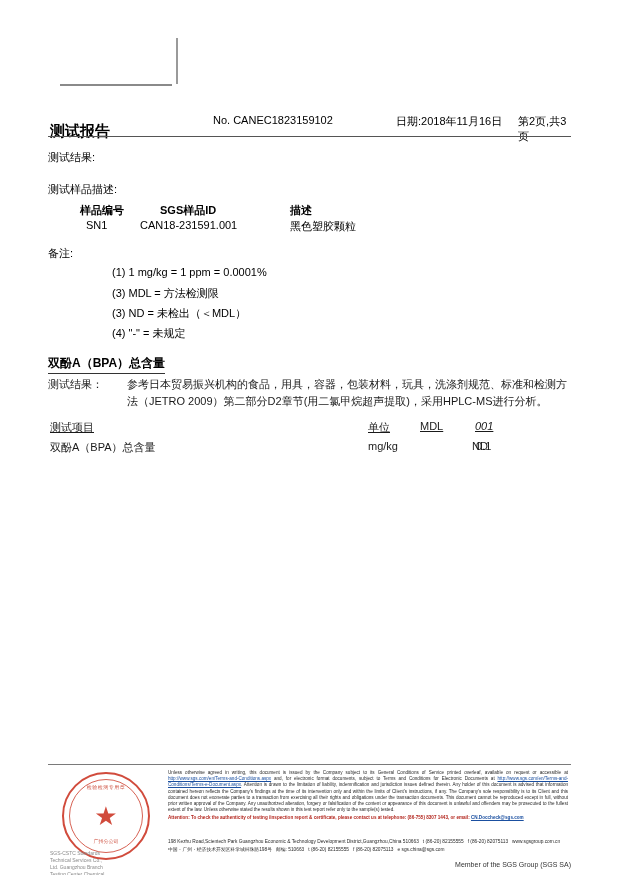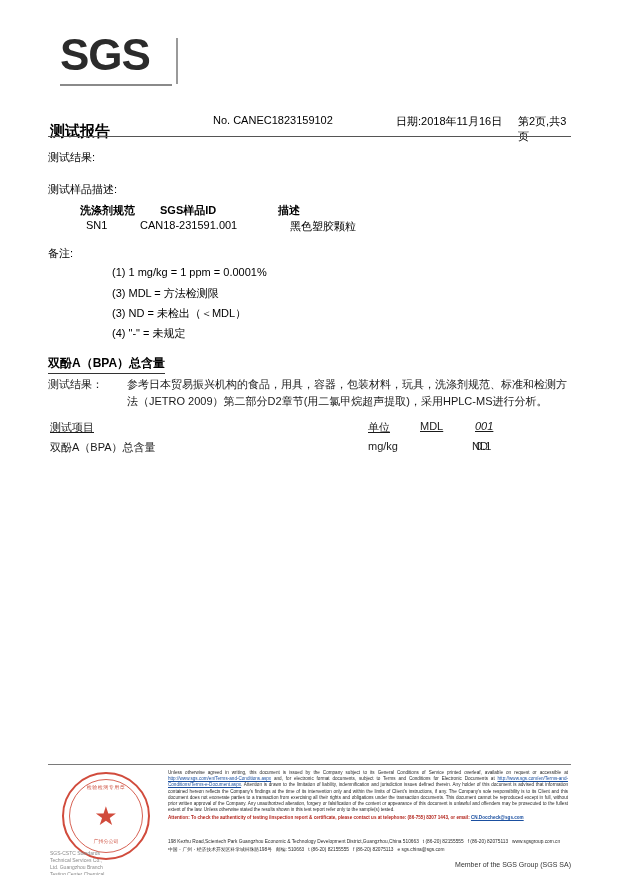--- a/index.html
+++ b/index.html
@@ -112,21 +112,21 @@
   
   .sample-hdr, .sample-row {
     position: absolute;
     left: 48px;
     width: 523px;
     font-size: 11px;
     color: #000;
   }
   .col-no   { position: absolute; left: 32px;  }
   .col-id   { position: absolute; left: 112px; }
-  .col-desc { position: absolute; left: 230px; }
+  .col-desc { position: absolute; left: 242px; }
   .col-no-v   { position: absolute; left: 38px;  }
   .col-id-v   { position: absolute; left: 92px;  }
   .col-desc-v { position: absolute; left: 242px; }
 
   
   .remark { position: absolute; left: 112px; font-size: 11px; color: #000; }
 
   
   .section-head {
     position: absolute;
@@ -262,39 +262,38 @@
     font-size: 7px;
     color: #333;
   }
 </style>
 </head>
 <body>
 
 <div class="page">
 
   <div class="header">
-    <div class="sgs-logo">SGS</div>
     <div class="sgs-rule"></div>
     <div class="sgs-vbar"></div>
   </div>
 
   <div class="title-row">
     <div class="doc-title">测试报告</div>
     <div class="doc-no">No. CANEC1823159102</div>
     <div class="doc-date">日期:2018年11月16日</div>
     <div class="doc-page">第2页,共3页</div>
   </div>
   <div class="title-underline"></div>
 
   <div class="ln" style="left:48px; top:150px;">测试结果:</div>
 
   <div class="ln" style="left:48px; top:182px;">测试样品描述:</div>
 
   <div class="sample-hdr bold" style="top:203px;">
-    <span class="col-no">洗涤剂规范</span>
+    <span class="col-no">样品编号</span>
     <span class="col-id">SGS样品ID</span>
     <span class="col-desc">描述</span>
   </div>
   <div class="sample-row" style="top:219px;">
     <span class="col-no-v">SN1</span>
     <span class="col-id-v">CAN18-231591.001</span>
     <span class="col-desc-v">黑色塑胶颗粒</span>
   </div>
 
   <div class="ln" style="left:48px; top:246px;">备注:</div>

